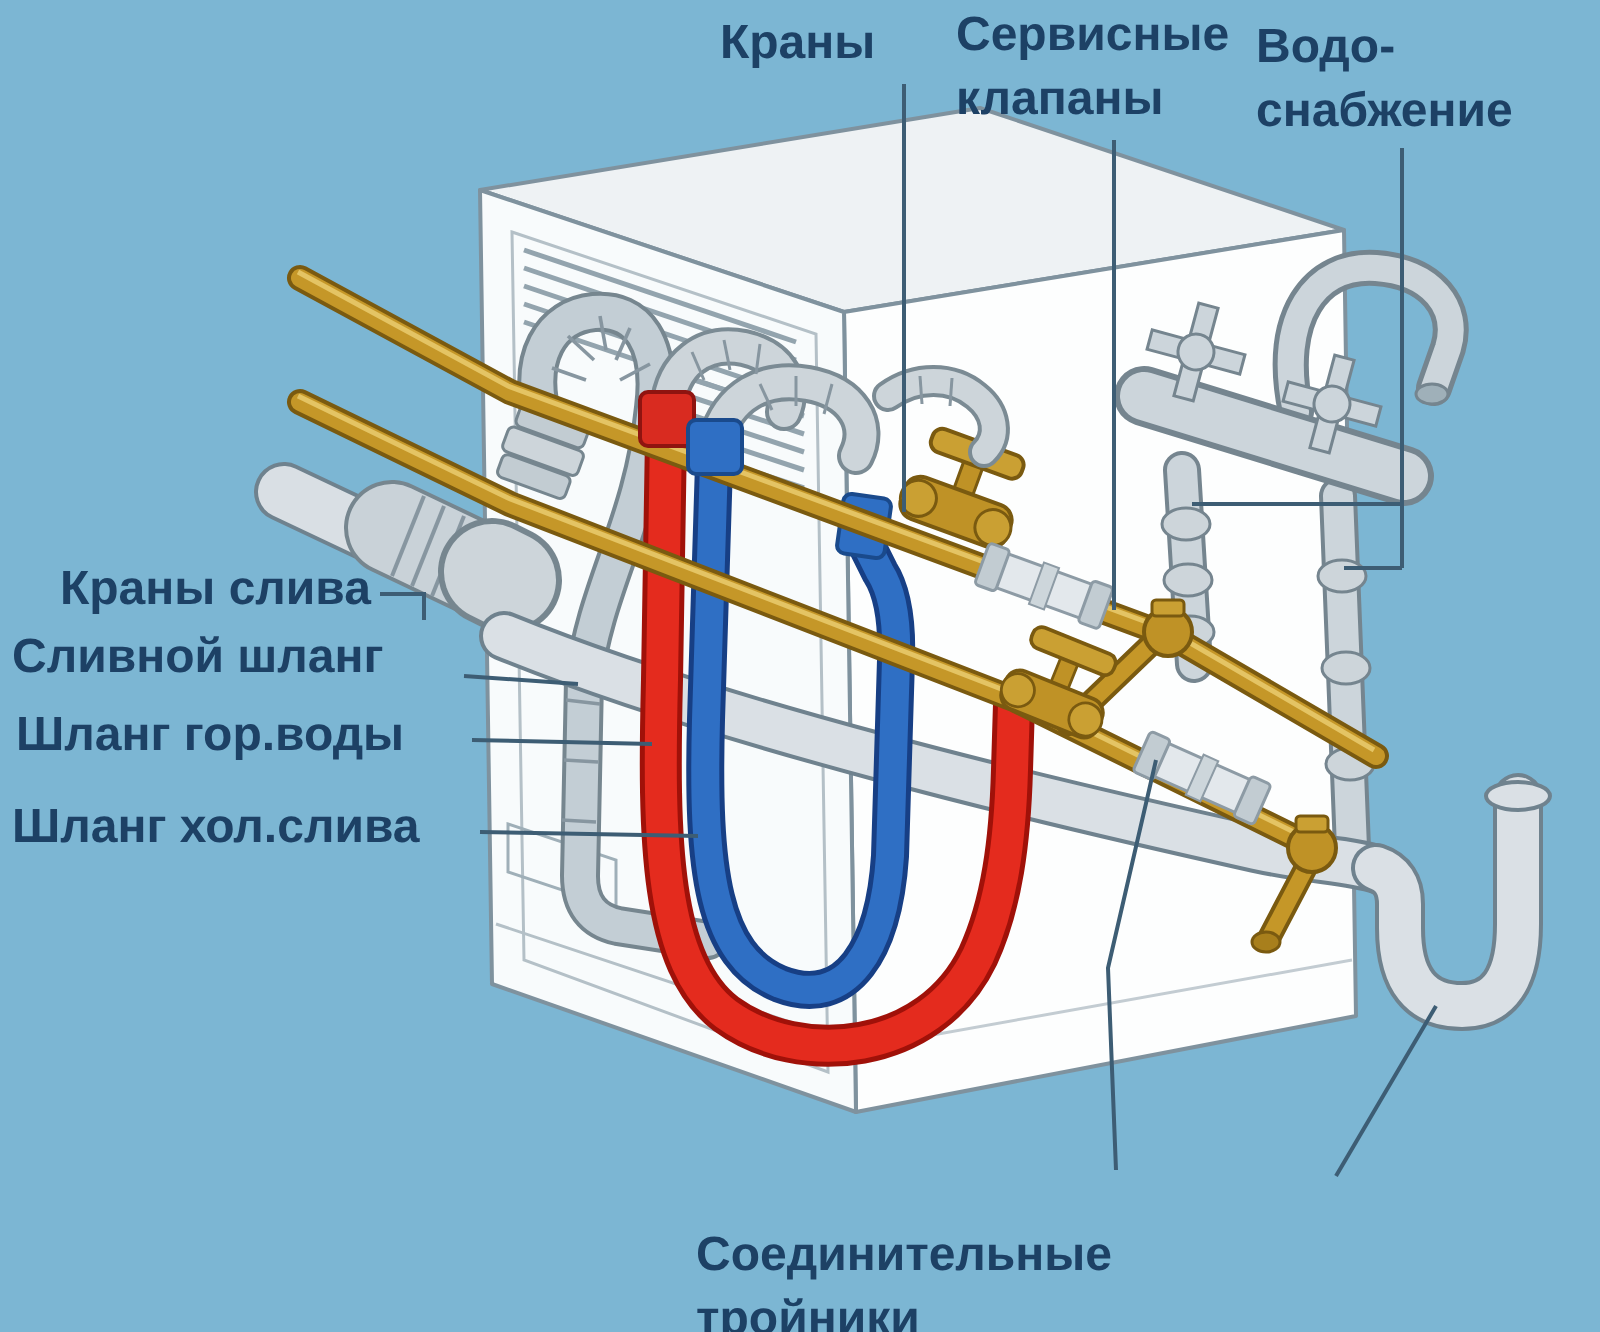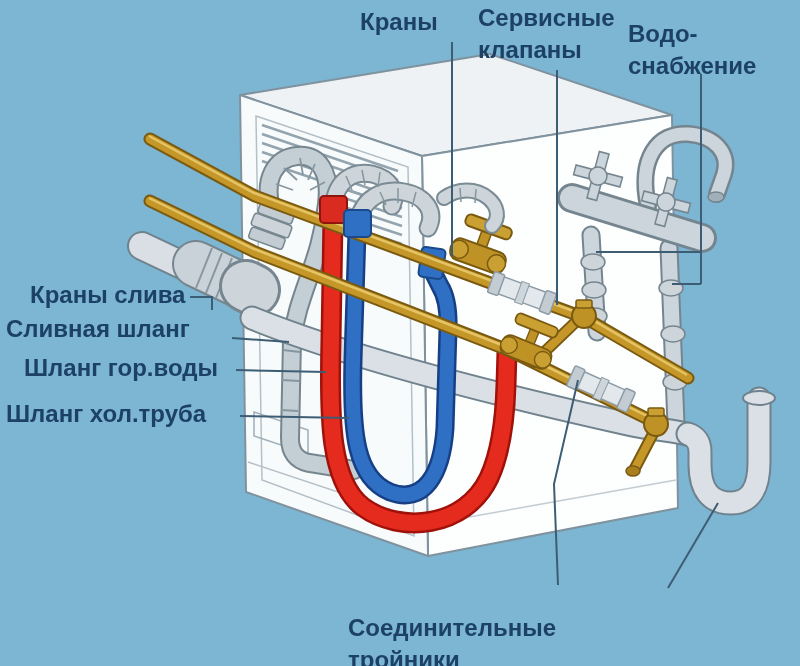--- a/index.html
+++ b/index.html
@@ -226,25 +226,25 @@
     <path d="M240,416 L349,418"></path>
     <path d="M558,585 L554,484 L578,380"></path>
     <path d="M668,588 L718,503"></path>
   </g>
 </svg>
 
   <div class="lbl" style="left:360px; top:6px;">Краны</div>
 
   <div class="lbl center" style="left:478px; top:2px; width:158px;">Сервисные клапаны</div>
 
-  <div class="lbl center" style="left:628px; top:18px; width:160px;">Водо-снабжение</div>
+  <div class="lbl center" style="left:628px; top:8px; width:160px;">Водо-снабжение</div>
 
   <div class="lbl" style="left:30px; top:279px;">Краны слива</div>
 
-  <div class="lbl" style="left:6px; top:313px;">Сливная шланг</div>
-
-  <div class="lbl" style="left:8px; top:352px;margin-left:16px;">Шланг гор.воды</div>
-
-  <div class="lbl" style="left:6px; top:398px;">Шланг хол.труба</div>
+  <div class="lbl" style="left:6px; top:313px;">Сливной шланг</div>
+
+  <div class="lbl" style="left:8px; top:352px;">Шланг гор.воды</div>
+
+  <div class="lbl" style="left:6px; top:398px;">Шланг хол.слива</div>
 
   <div class="lbl center" style="left:348px; top:612px; width:240px;">Соединительные тройники</div>
 
 </div>
 
 </body></html>

